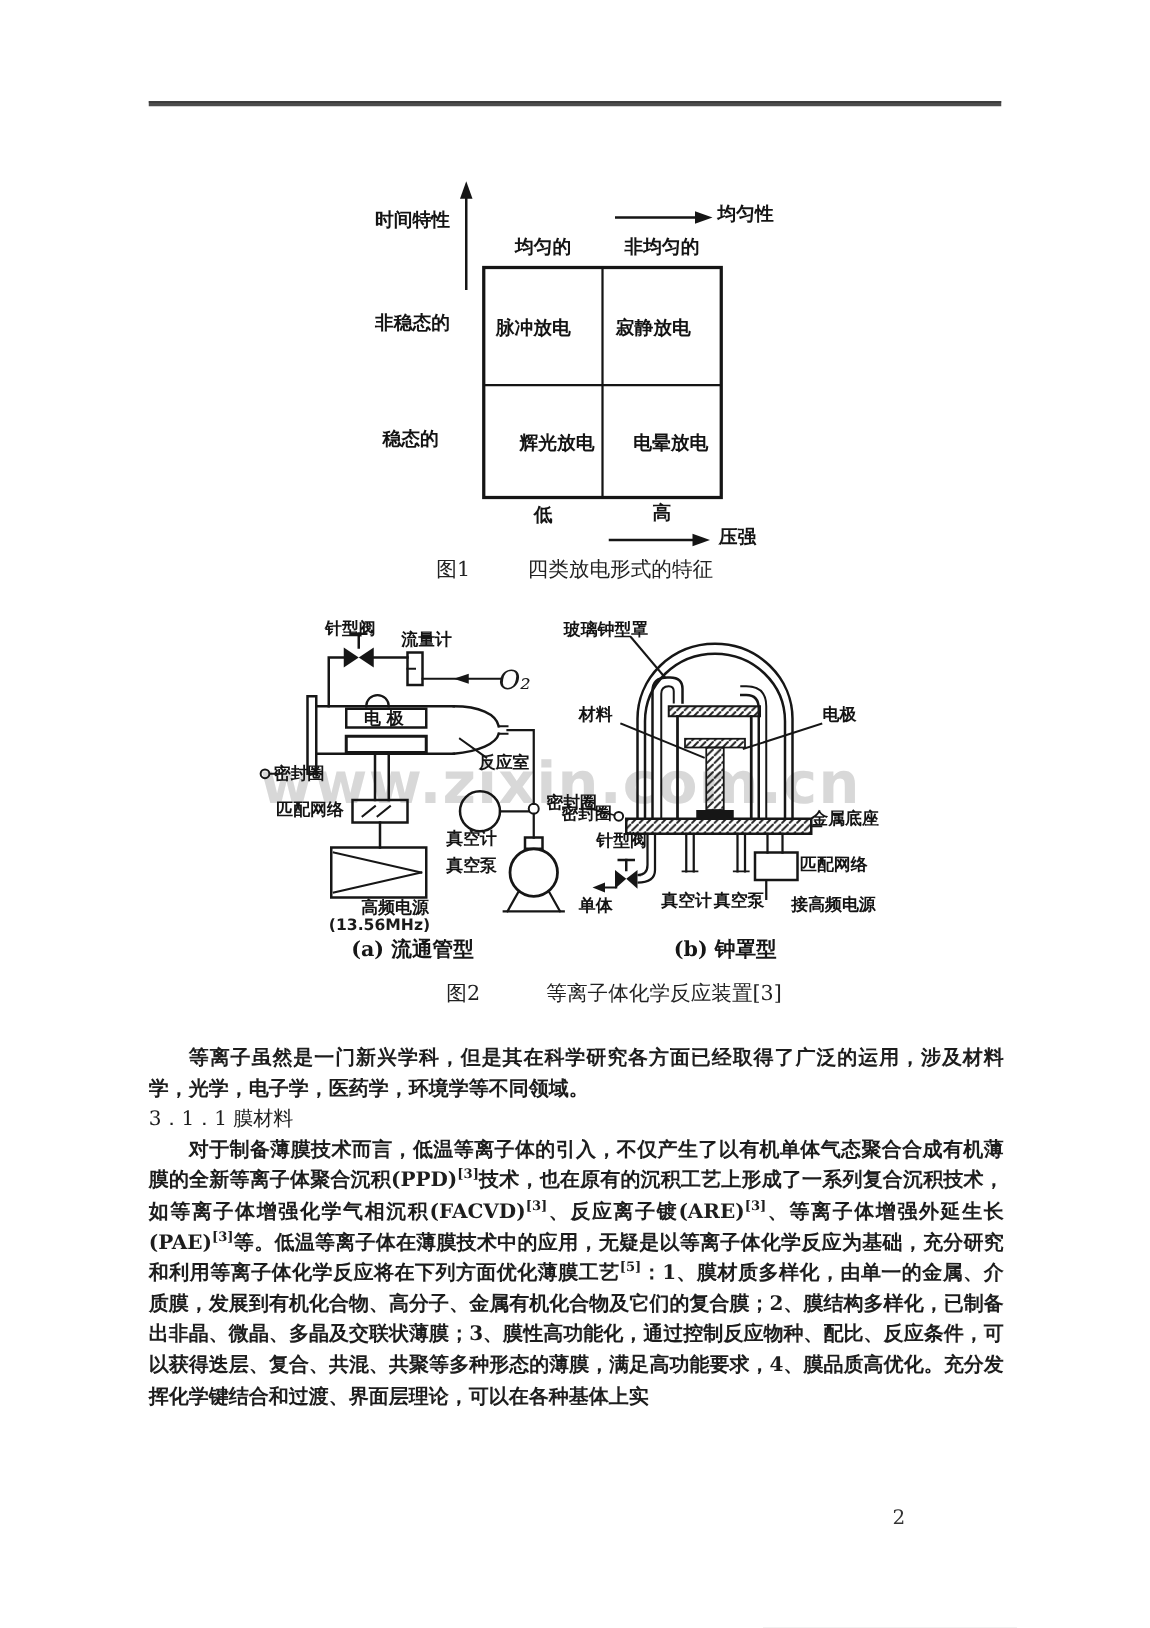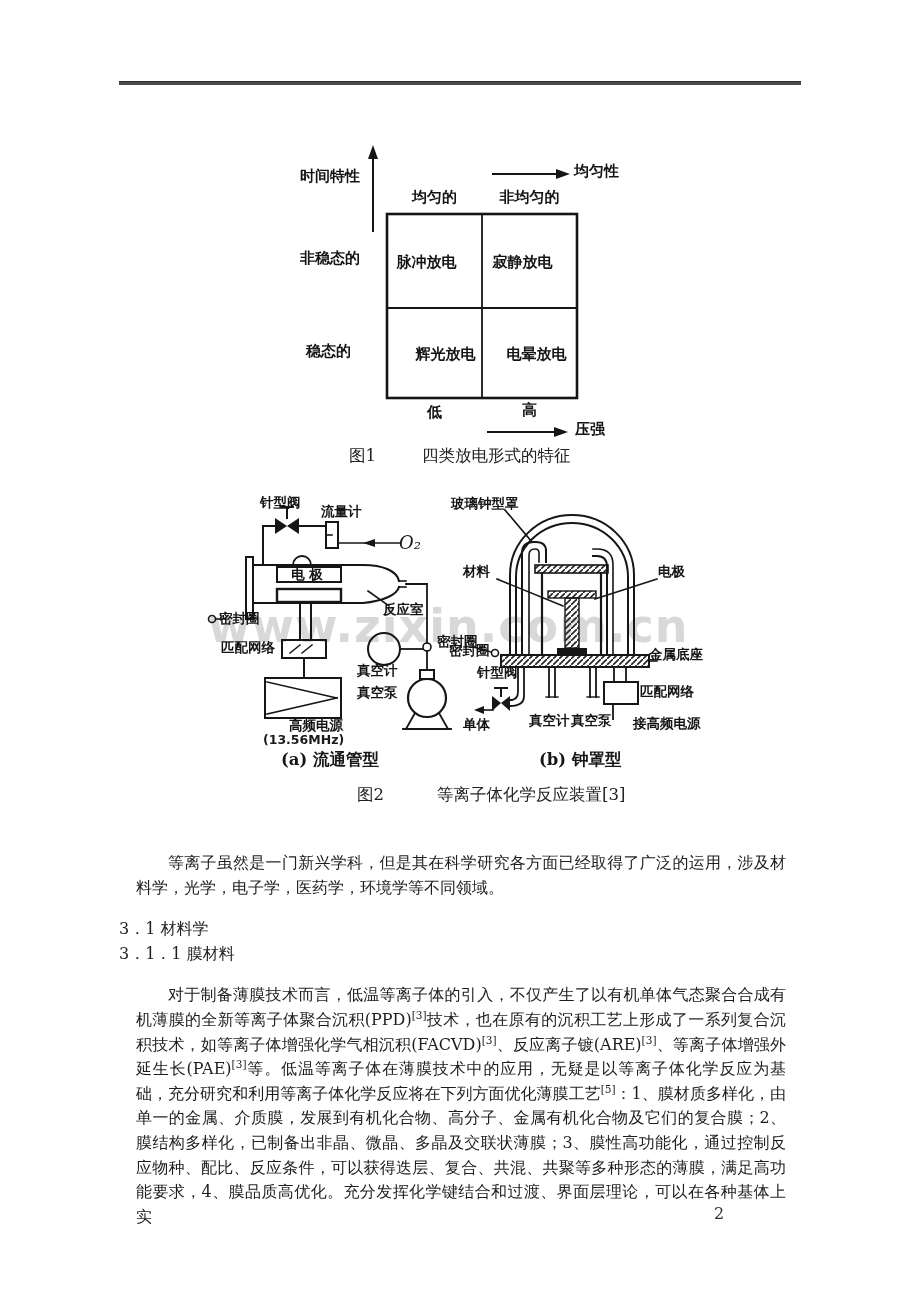--- a/index.html
+++ b/index.html
@@ -8,32 +8,32 @@
   .abs{position:absolute;white-space:nowrap;}
   
   #top-rule{position:absolute;left:119px;top:81px;width:682px;height:3px;background:#4c4c4c;
             border-top:1px solid #2c2c2c;}
   
   .f1lbl{font-weight:bold;font-size:15px;color:#141414;}
   .f2lbl{font-weight:bold;font-size:13.5px;color:#141414;}
   .ctr{text-align:center;}
   .cap{font-family:"DejaVu Serif","Liberation Serif",serif;font-size:16.5px;color:#222;}
   .subcap{font-family:"DejaVu Serif","Liberation Serif",serif;font-weight:bold;font-size:16.5px;color:#161616;}
-  .gas{font-family:"DejaVu Serif","Liberation Serif",serif;font-style:italic;font-size:18px;}
+  .gas{font-family:"DejaVu Serif","Liberation Serif",serif;font-style:italic;font-size:21px;}
   .freq{font-weight:bold;font-size:12.5px;}
   #watermark{position:absolute;left:208px;top:599px;width:500px;font-size:46px;font-weight:bold;
              color:#cfcfcf;opacity:.8;letter-spacing:1px;z-index:0;}
   svg.fig{position:absolute;z-index:1;}
   .lblz{z-index:2;}
   
   #body-text{position:absolute;left:119px;top:834px;width:684px;z-index:2;
              font-family:"DejaVu Serif","Liberation Serif",serif;font-size:16px;line-height:24.6px;
              color:#1d1d1d;text-align:justify;}
   #body-text h3{font-size:16.5px;font-weight:bold;margin:0;line-height:24.6px;}
-  #body-text p{margin:17px;text-indent:2em;}
+  #body-text p{margin:0;text-indent:2em;font-weight:bold;}
   #body-text .subhead{text-indent:0;}
   #body-text sup{font-size:10.5px;line-height:0;vertical-align:super;}
   #page-number{position:absolute;left:714px;top:1204px;font-family:"DejaVu Serif",serif;font-size:16px;color:#333;}
 </style>
 </head>
 <body>
 
 <div id="page">
 
   <div id="top-rule"></div>
@@ -218,20 +218,19 @@
   <div class="abs f2lbl lblz" style="left:571px;top:712px;">真空泵</div>
   <div class="abs f2lbl lblz" style="left:640px;top:683px;">匹配网络</div>
   <div class="abs f2lbl lblz" style="left:633px;top:715px;">接高频电源</div>
   <div class="abs subcap lblz" style="left:539px;top:749px;">(b) 钟罩型</div>
 
   <div class="abs cap lblz" style="left:357px;top:784px;">图2</div>
   <div class="abs cap lblz" style="left:407px;top:784px;margin-left:30px;">等离子体化学反应装置[3]</div>
 
   <div id="body-text">
     <p>等离子虽然是一门新兴学科，但是其在科学研究各方面已经取得了广泛的运用，涉及材料学，光学，电子学，医药学，环境学等不同领域。</p>
-    <div class="subhead">3．1 材料学</div>
     <div class="subhead">3．1．1 膜材料</div>
     <p><span>对于制备薄膜技术而言，低温等离子体的引入，不仅产生了以有机单体气态聚合合成有机薄膜的全新等离子体聚合沉积(PPD)</span><sup>[3]</sup><span>技术，也在原有的沉积工艺上形成了一系列复合沉积技术，如等离子体增强化学气相沉积(FACVD)</span><sup>[3]</sup><span>、反应离子镀(ARE)</span><sup>[3]</sup><span>、等离子体增强外延生长(PAE)</span><sup>[3]</sup><span>等。低温等离子体在薄膜技术中的应用，无疑是以等离子体化学反应为基础，充分研究和利用等离子体化学反应将在下列方面优化薄膜工艺</span><sup>[5]</sup><span>：1、膜材质多样化，由单一的金属、介质膜，发展到有机化合物、高分子、金属有机化合物及它们的复合膜；2、膜结构多样化，已制备出非晶、微晶、多晶及交联状薄膜；3、膜性高功能化，通过控制反应物种、配比、反应条件，可以获得迭层、复合、共混、共聚等多种形态的薄膜，满足高功能要求，4、膜品质高优化。充分发挥化学键结合和过渡、界面层理论，可以在各种基体上实</span></p>
   </div>
 
   <div id="page-number">2</div>
 
 </div>
 
 </body></html>

